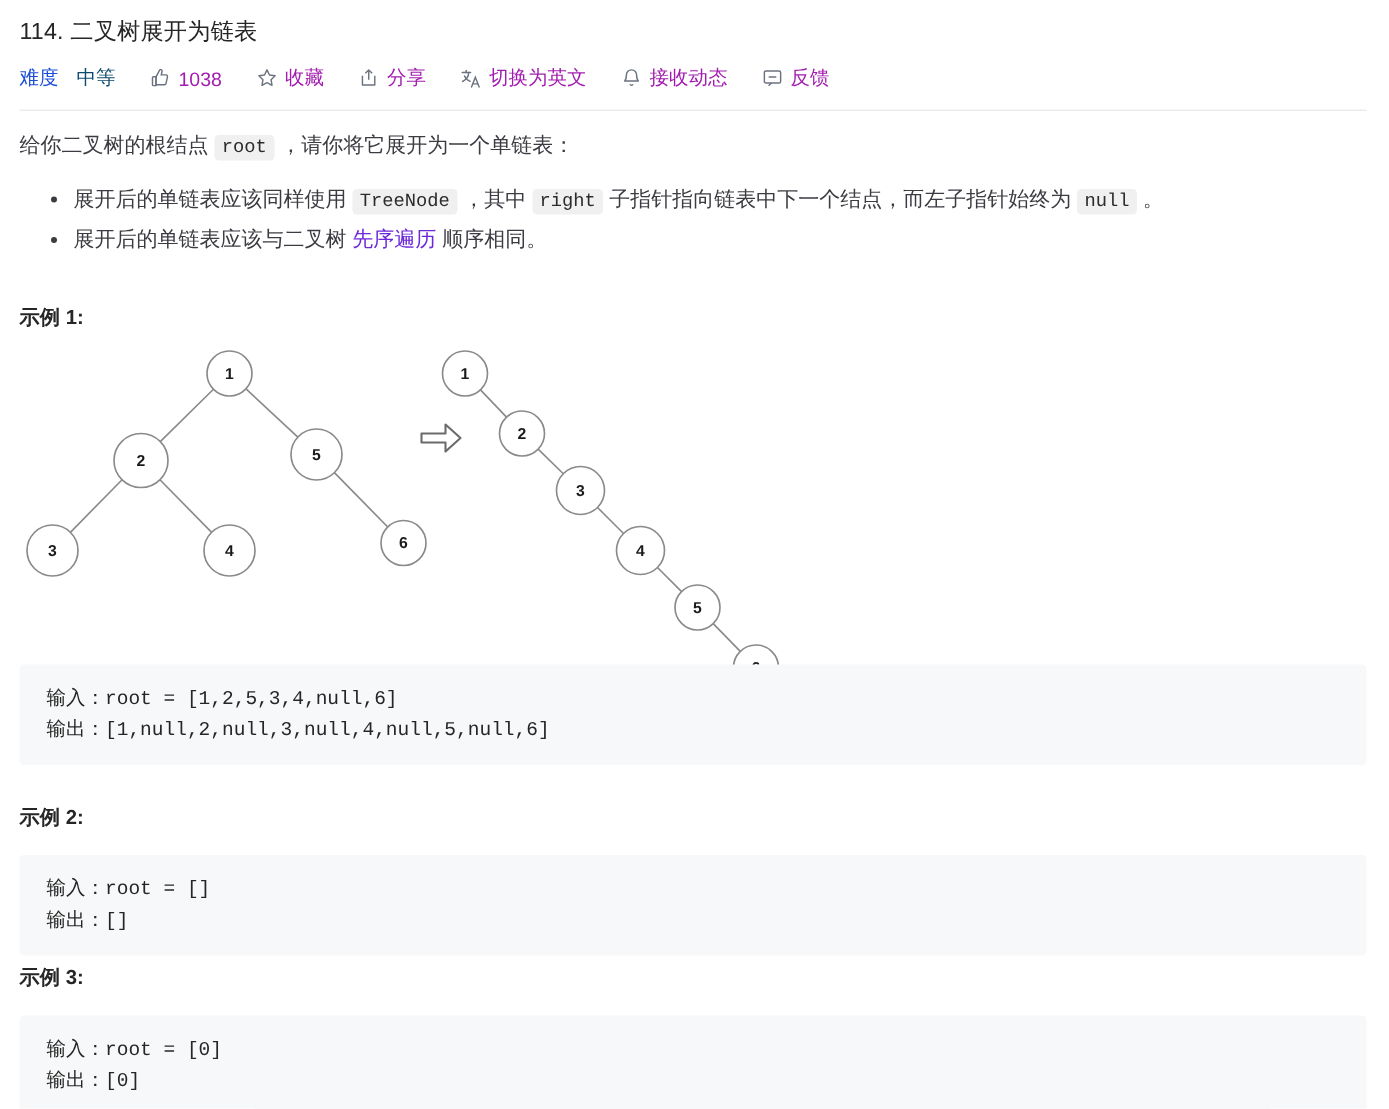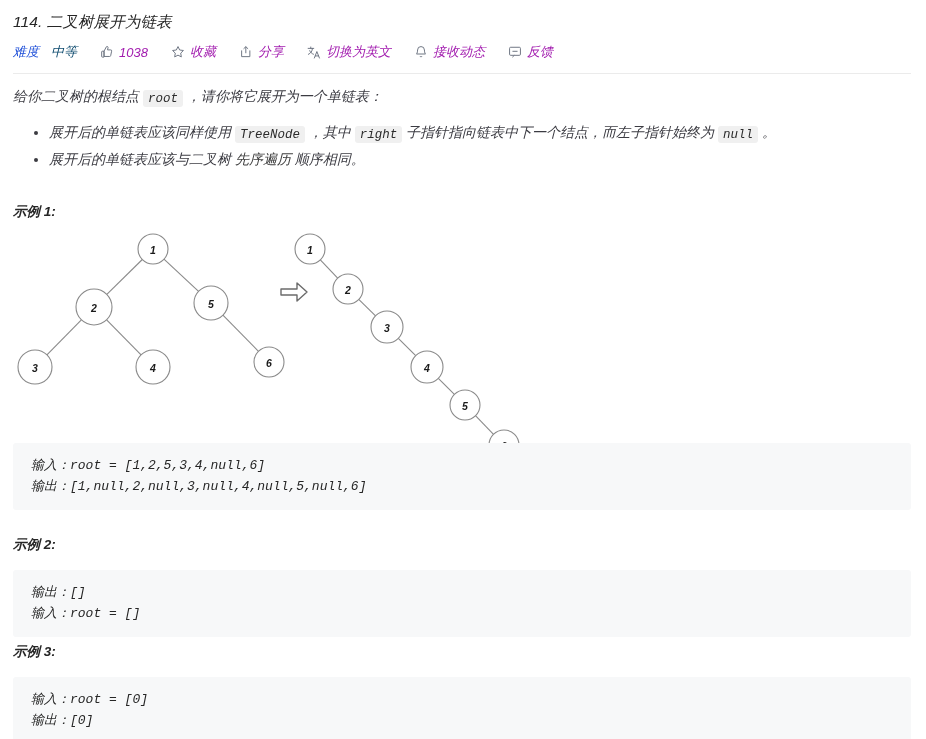--- a/index.html
+++ b/index.html
@@ -4,21 +4,21 @@
 <style>
   * { box-sizing: border-box; }
   html, body {
     margin: 0; padding: 0;
     width: 926px; height: 739px;
     background: #ffffff;
     font-family: "Liberation Sans", "DejaVu Sans", sans-serif;
     color: #262626;
     overflow: hidden;
   }
-  #root { position: relative; width: 926px; height: 739px; font-style: italic; }
+  #root { position: relative; width: 926px; height: 739px; }
 
   
   .page-title {
     position: absolute;
     left: 13px; top: 11px;
     font-size: 15.5px;
     line-height: 22px;
     color: #262626;
     font-weight: 400;
     letter-spacing: .1px;
@@ -91,21 +91,21 @@
   }
   ul.bullets li {
     font-size: 14px;
     line-height: 25px;
     color: #3b3b42;
     margin: 0;
     white-space: nowrap;
   }
   ul.bullets li::marker { color: #3b3b42; font-size: 13px; }
   a.soft-link {
-    color: #404040;
+    color: #6d28d9;
     text-decoration: none;
   }
 
   
   .ex-head {
     position: absolute;
     left: 13px;
     font-size: 13.5px;
     font-weight: bold;
     color: #262626;
@@ -322,22 +322,22 @@
     </svg>
   </div>
 
   <div class="codeblock" id="code1">
     <div class="codeline">输入：root = [1,2,5,3,4,null,6]</div>
     <div class="codeline">输出：[1,null,2,null,3,null,4,null,5,null,6]</div>
   </div>
 
   <div class="ex-head" id="ex2-head">示例 2:</div>
   <div class="codeblock" id="code2">
+    <div class="codeline">输入：root = []</div>
     <div class="codeline">输出：[]</div>
-    <div class="codeline">输入：root = []</div>
   </div>
 
   <div class="ex-head" id="ex3-head">示例 3:</div>
   <div class="codeblock" id="code3">
     <div class="codeline">输入：root = [0]</div>
     <div class="codeline">输出：[0]</div>
   </div>
 
 </div>
 

